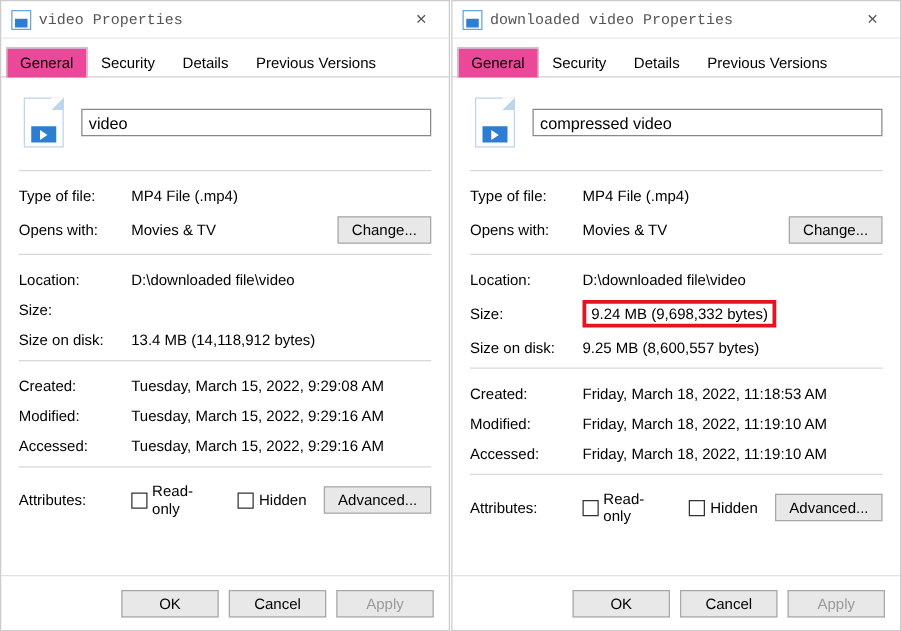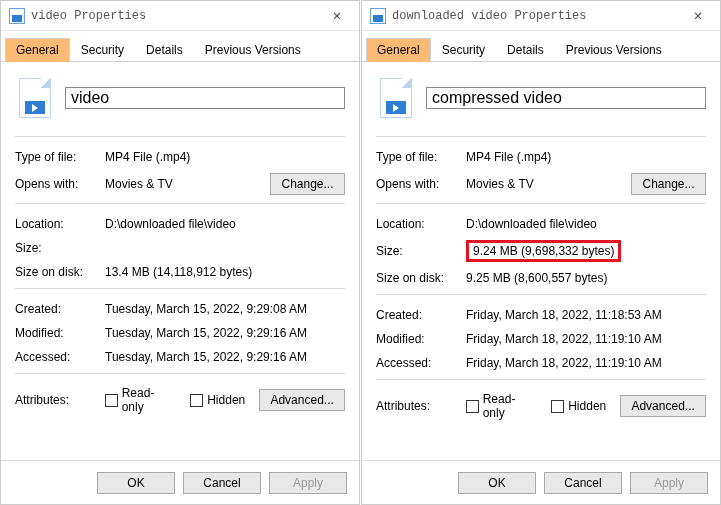--- a/index.html
+++ b/index.html
@@ -64,21 +64,21 @@
     padding: 4px 10px 5px 10px;
     border: 1px solid transparent;
     border-bottom: none;
     position: relative;
     top: 1px;
     font-size: 12px;
     color: #000;
   }
   .tab.active {
     border-color: #d0d0d0;
-    background: #fdba74;
+    background: #ec4899;
   }
   .tab-body {
     flex: 1;
     padding: 10px 14px 8px 14px;
     overflow: hidden;
   }
   .name-row {
     display: flex;
     align-items: center;
     padding: 6px 0 14px 0;
@@ -112,21 +112,21 @@
     border-top: 4px solid transparent;
     border-bottom: 4px solid transparent;
     z-index: 2;
   }
   .name-input {
     flex: 1;
     height: 22px;
     border: 1px solid #888;
     padding: 2px 5px;
     font-family: inherit;
-    font-size: 16px;
+    font-size: 13px;
   }
   .sep { height: 1px; background: #d8d8d8; margin: 4px 0 8px 0; }
   .kv-row {
     display: flex;
     align-items: center;
     padding: 4px 0;
     min-height: 24px;
   }
   .kv-label { width: 90px; }
   .kv-value { flex: 1; }

